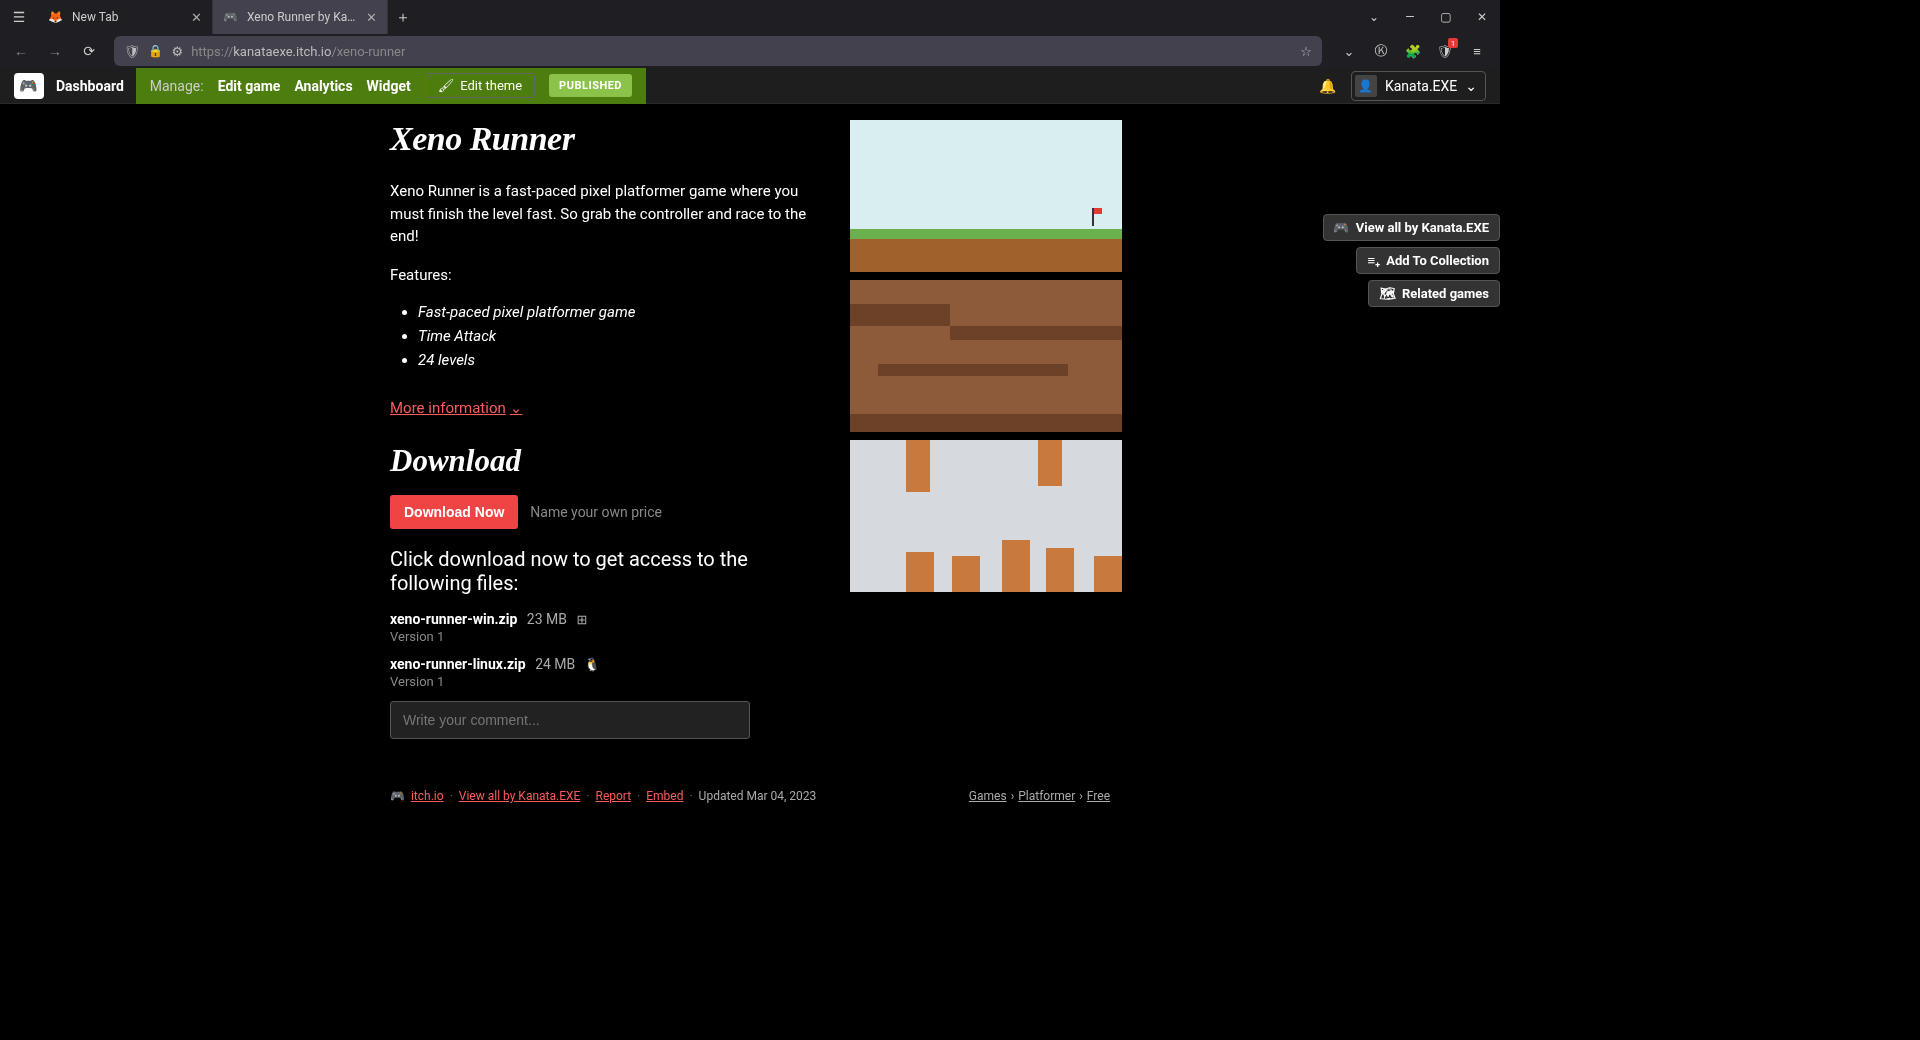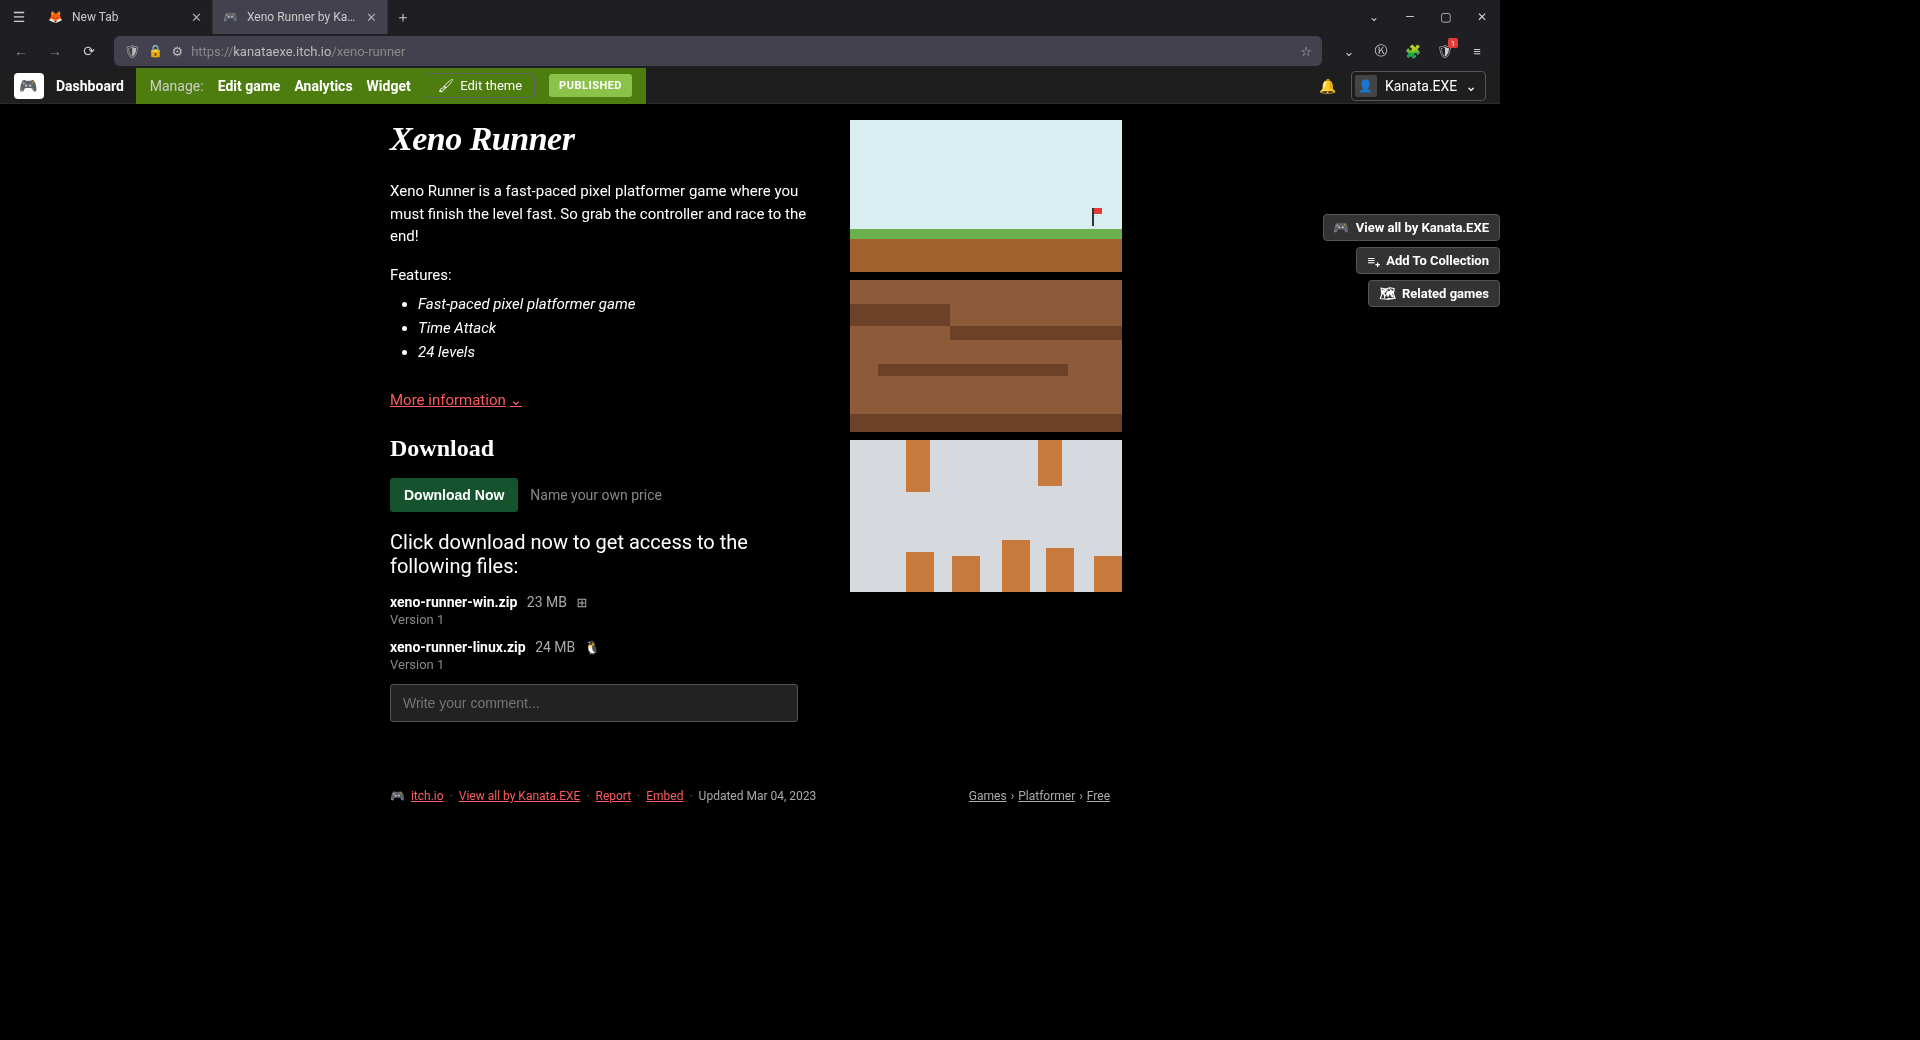--- a/index.html
+++ b/index.html
@@ -46,34 +46,34 @@
 
 .side-actions { position:absolute; right:0; top: 110px; display:flex; flex-direction:column; gap:6px; align-items:flex-end; }
 .chip { background:#333; border:1px solid #555; color:#fff; font-size:13px; font-weight:700; padding: 5px 10px; border-radius:4px; display:flex; align-items:center; gap:6px;}
 
 
 .page { position:relative; height: calc(810px - 34px - 34px - 36px); background:#000; }
 .content { display:flex; gap: 28px; padding: 16px 0 0 390px; }
 .left-col { width: 432px; color:#fff; }
 h1.title { font-family: Georgia, "Times New Roman", serif; font-size: 34px; font-weight:700; margin-bottom: 22px; font-style: italic; letter-spacing: -0.5px;}
 .desc { font-size: 15px; line-height: 1.5; margin-bottom: 18px; }
-.features-h { font-size:15px; margin-bottom: 8px;}
+.features-h { font-size:15px; margin-bottom: 16px;}
 ul.features { list-style: disc; padding-left: 28px; font-size:15px; line-height:1.6; margin-bottom: 26px; font-style: italic;}
 .more-info { color:#fa5c5c; font-size:15px; text-decoration: underline; display:inline-flex; align-items:center; gap:4px;}
-h2.section { font-family: Georgia, serif; font-size: 24px; font-weight:700; margin: 26px 0 16px; }
+h2.section { font-family: Georgia, serif; font-size: 31px; font-weight:700; margin: 26px 0 16px; font-style: italic;}
 .dl-row { display:flex; align-items:center; gap: 12px; margin-bottom: 18px;}
-.dl-btn { background:#14532d; color:#fff; border:none; padding: 9px 14px; font-size:14px; font-weight:700; border-radius:3px;}
+.dl-btn { background:#ef4444; color:#fff; border:none; padding: 9px 14px; font-size:14px; font-weight:700; border-radius:3px;}
 .price-note { color:#888; font-size:14px;}
 .access-note { font-size:20px; margin-bottom:16px;}
 .file-row { margin-bottom: 12px; font-size:14px;}
 .file-row .fname { font-weight:700;}
 .file-row .fsize { color:#aaa; margin-left:6px;}
 .file-row .os-ic { color:#aaa; margin-left:6px; font-size:13px;}
 .file-row .ver { color:#888; font-size:13px; margin-top:2px;}
-.comment-input { width:408px; background:#222; border:1px solid #555; padding: 10px 12px; color:#d946ef; font-size:14px; border-radius:3px;}
+.comment-input { width:360px; background:#222; border:1px solid #555; padding: 10px 12px; color:#d946ef; font-size:14px; border-radius:3px;}
 
 
 .shots { width: 272px; display:flex; flex-direction:column; gap:8px; }
 .shot { width: 272px; height: 152px; border-radius:0; position:relative; overflow:hidden; }
 .shot1 { background: linear-gradient(#d8eef0 0%, #d8eef0 72%, #6ab04c 72%, #6ab04c 78%, #a0612d 78%); }
 .shot1 .flag { position:absolute; right:28px; top:88px; width:2px; height:18px; background:#333;} .shot1 .flag::before{content:"";position:absolute;top:0;left:2px;width:8px;height:6px;background:#e53935;}
 .shot2 { background:#8d5a3a; }
 .shot2 .plat { position:absolute; background:#6d4128;}
 .shot2 .p1{left:0;top:24px;width:100px;height:22px;} .shot2 .p2{left:100px;top:46px;width:172px;height:14px;}
 .shot2 .p3{left:28px;top:84px;width:190px;height:12px;} .shot2 .p4{left:0;bottom:0;width:272px;height:18px;}

